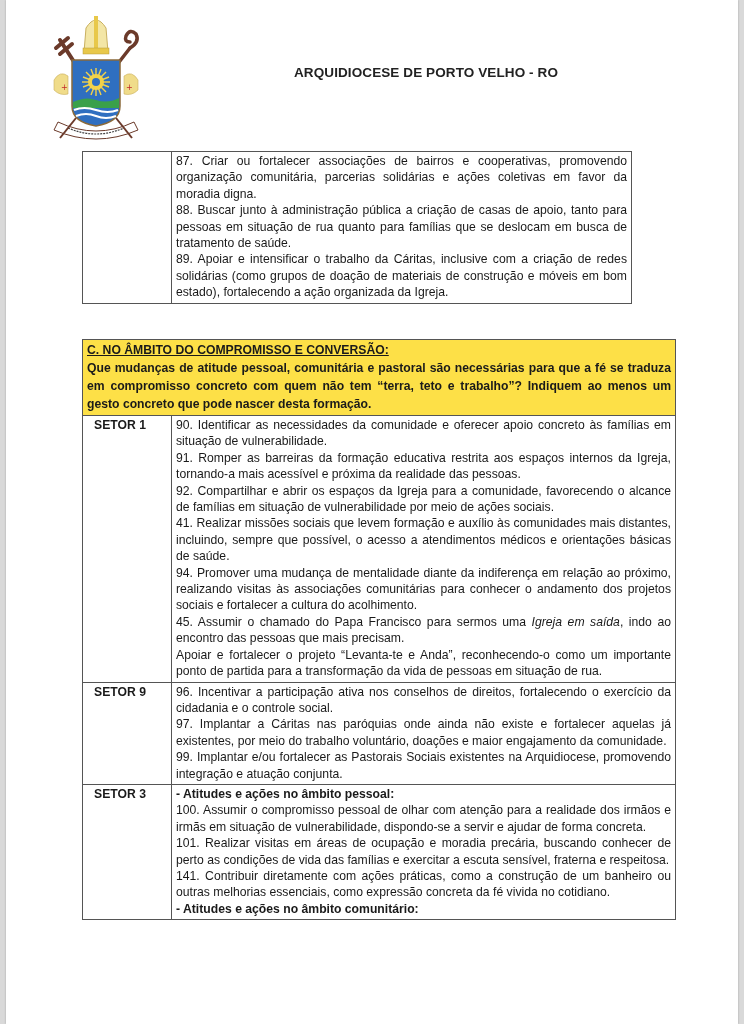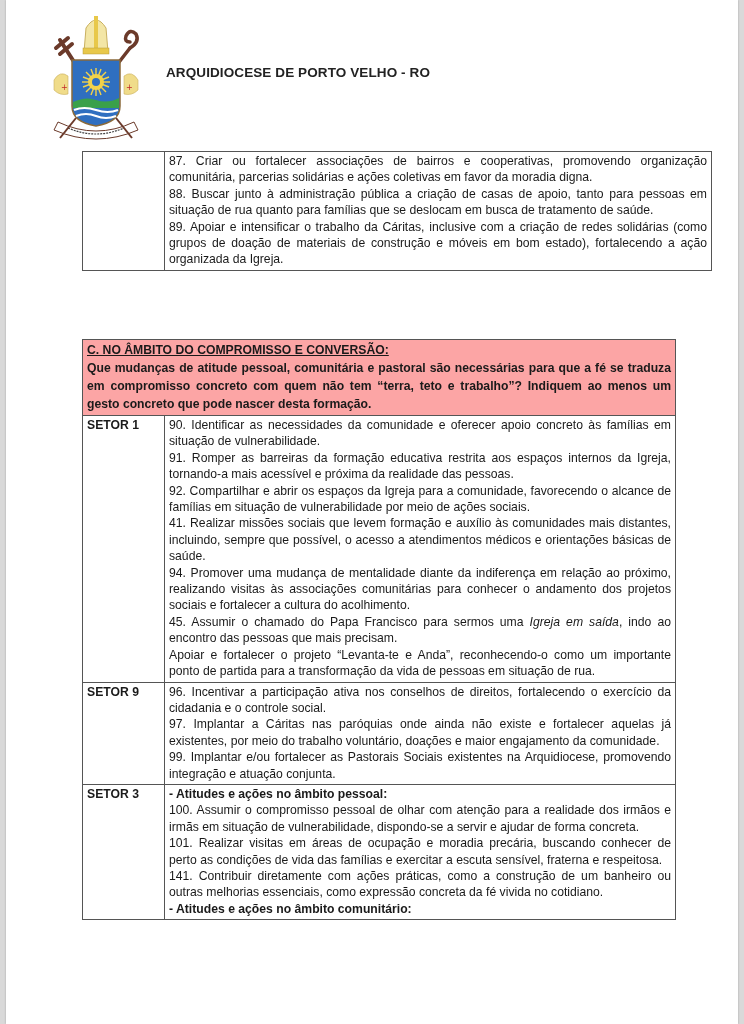--- a/index.html
+++ b/index.html
@@ -12,43 +12,43 @@
   .page {
     position: absolute; left: 6px; top: 0; width: 732px; height: 1024px;
     background: #ffffff;
     box-shadow: 0 0 2px rgba(0,0,0,0.25);
   }
   .logo {
     position: absolute; left: 40px; top: 10px; width: 100px; height: 130px;
   }
   .letterhead {
     position: absolute; left: 160px; top: 64px; width: 520px;
-    color: #222;
+    text-align: center; color: #222;
   }
   .letterhead .title { font-weight: bold; font-size: 13.5px; letter-spacing: 0.1px; line-height: 18px; }
   .letterhead .line { font-size: 12.5px; line-height: 17px; }
   table.doc {
     position: absolute;
     border-collapse: collapse;
     font-size: 12.2px;
     line-height: 16.4px;
   }
   table.doc td {
     border: 1px solid #555;
     vertical-align: top;
     padding: 1px 4px 2px 4px;
   }
   table.doc td.label {
-    width: 73px; font-weight: bold; padding-left: 4px;
+    width: 73px; font-weight: bold; padding-left: 11px;
   }
   table.doc td.body { text-align: justify; }
-  .t1 { left: 76px; top: 151px; width: 630px; }
+  .t1 { left: 76px; top: 151px; width: 550px; }
   .t2 { left: 76px; top: 339px; width: 594px; }
   .t2 td.header {
-    background: #fca5a5; font-weight: bold; text-align: justify;
+    background: #fde047; font-weight: bold; text-align: justify;
     line-height: 18px; padding: 1px 4px 2px 4px;
   }
   .sec-title { text-decoration: underline; }
   .item { display: block; }
   .subhead { display: block; font-weight: bold; }
   .it { font-style: italic; }
 </style>
 </head>
 <body>
 

